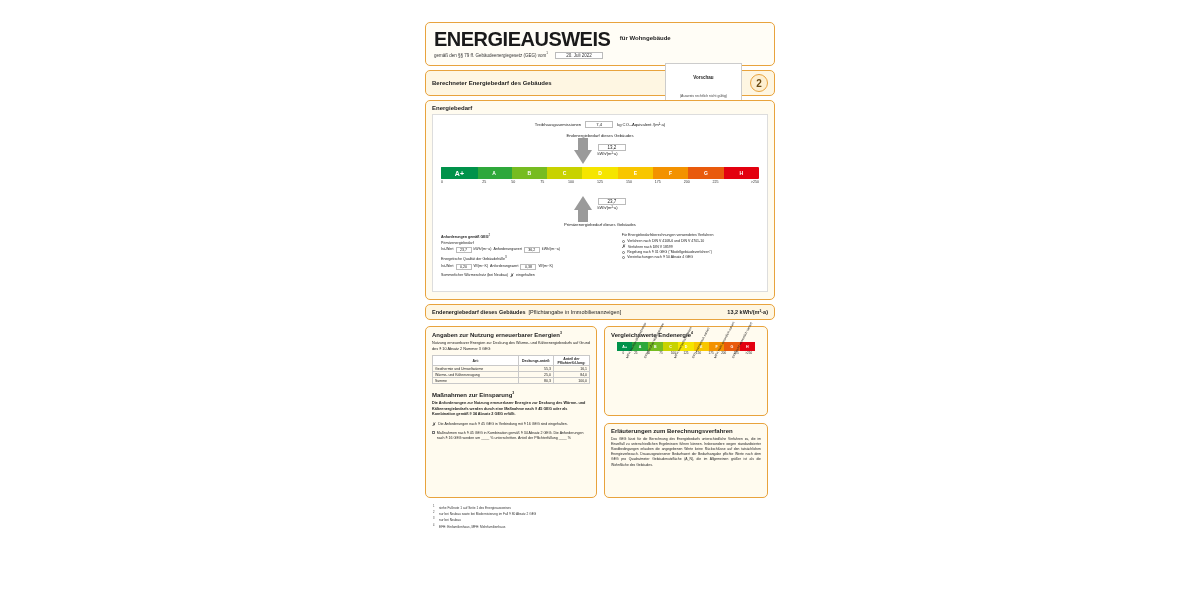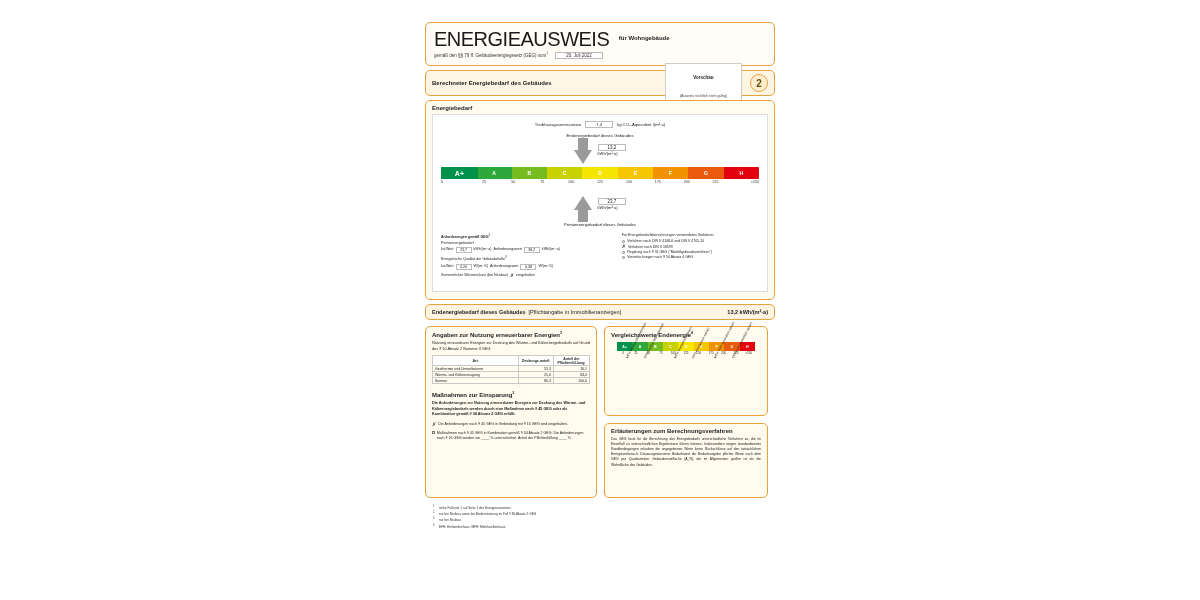--- a/index.html
+++ b/index.html
@@ -26,21 +26,21 @@
   }
 
   
   .hdr {
     height:44px;
     padding:5px 8px 3px 8px;
     background:#FFFDF6;
   }
   .hdr-title {
     font-size:20px;
-    font-weight:normal;
+    font-weight:bold;
     letter-spacing:-0.5px;
     line-height:22px;
     display:inline-block;
     color:#1a1a1a;
   }
   .hdr-sub {
     display:inline-block;
     font-size:6px;
     font-weight:bold;
     vertical-align:6px;

